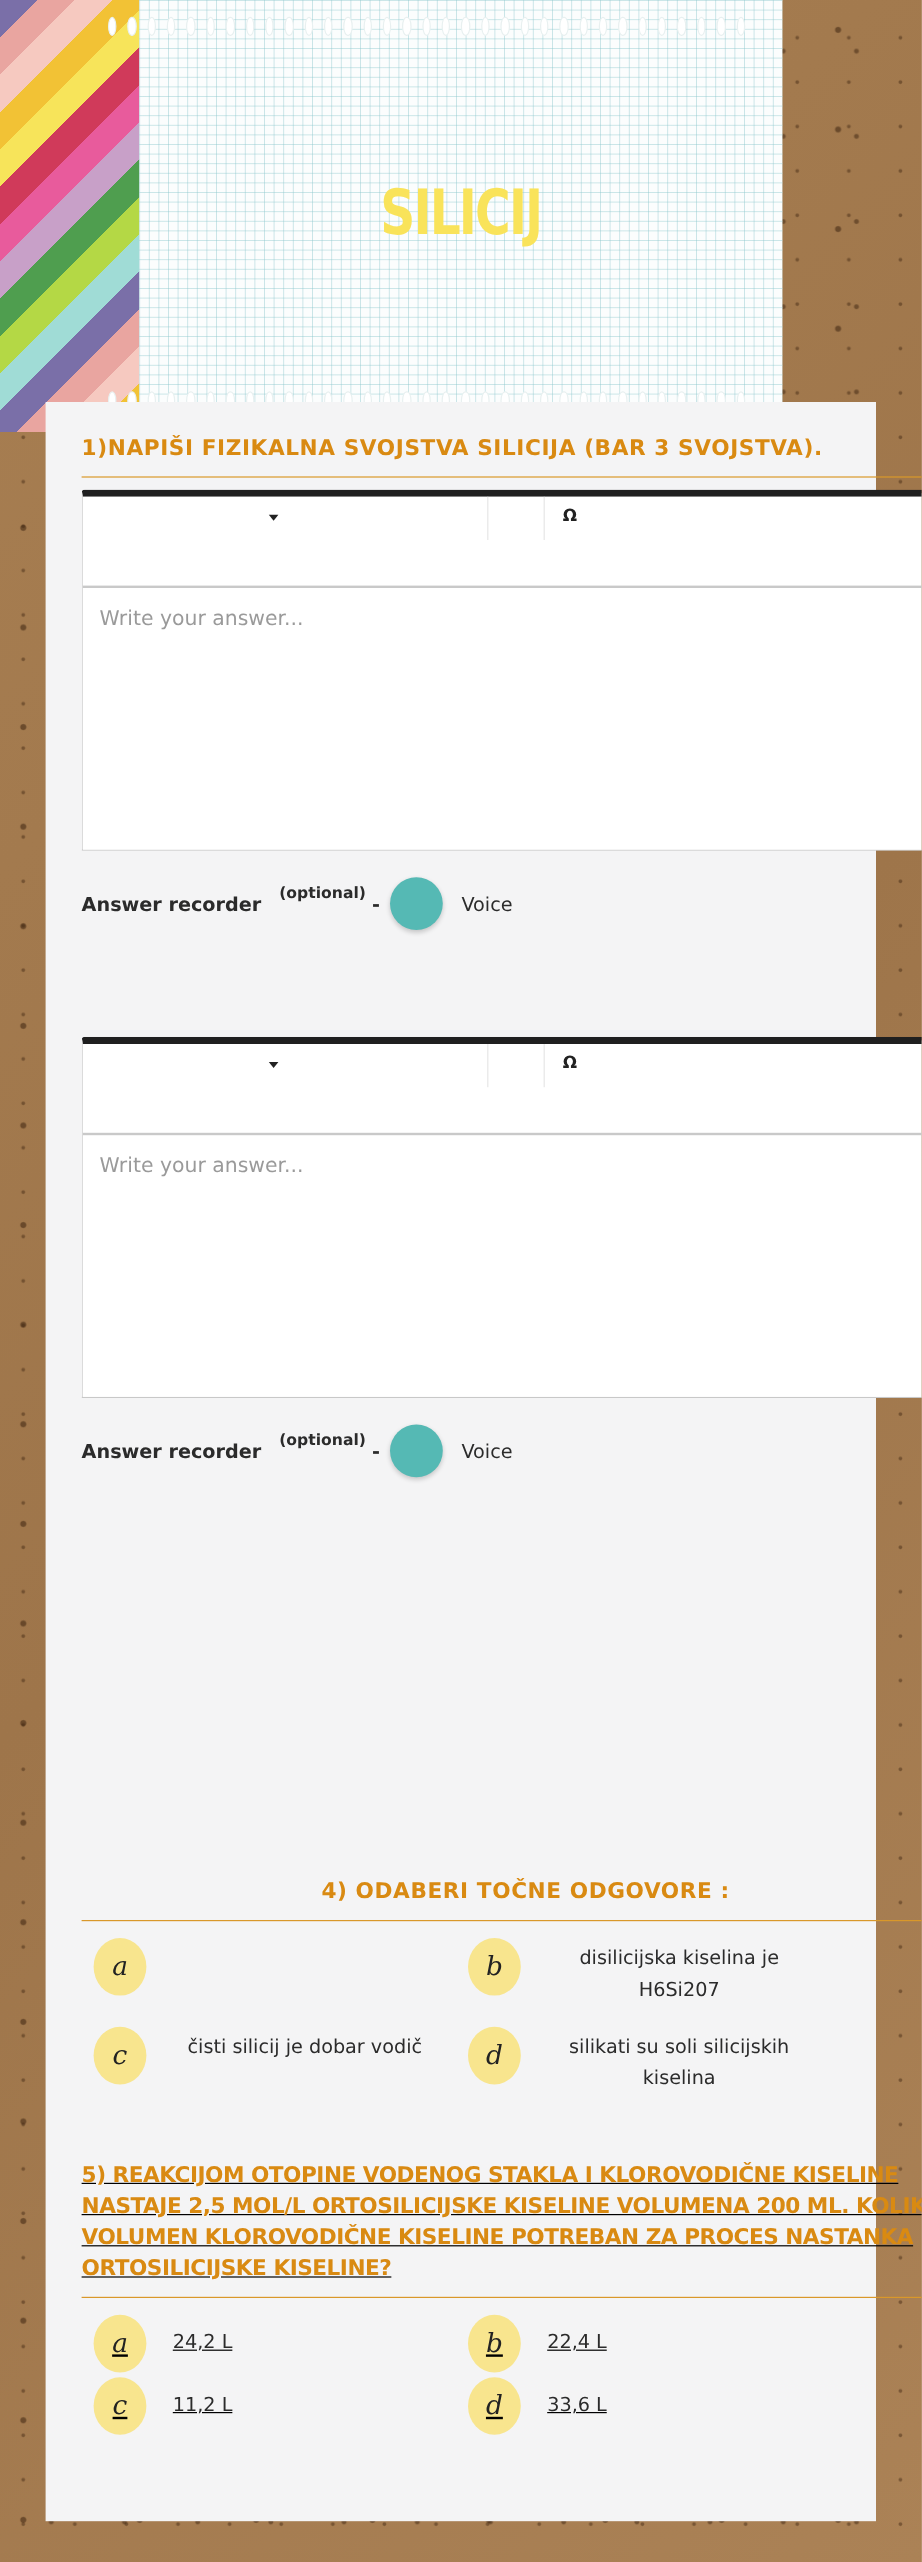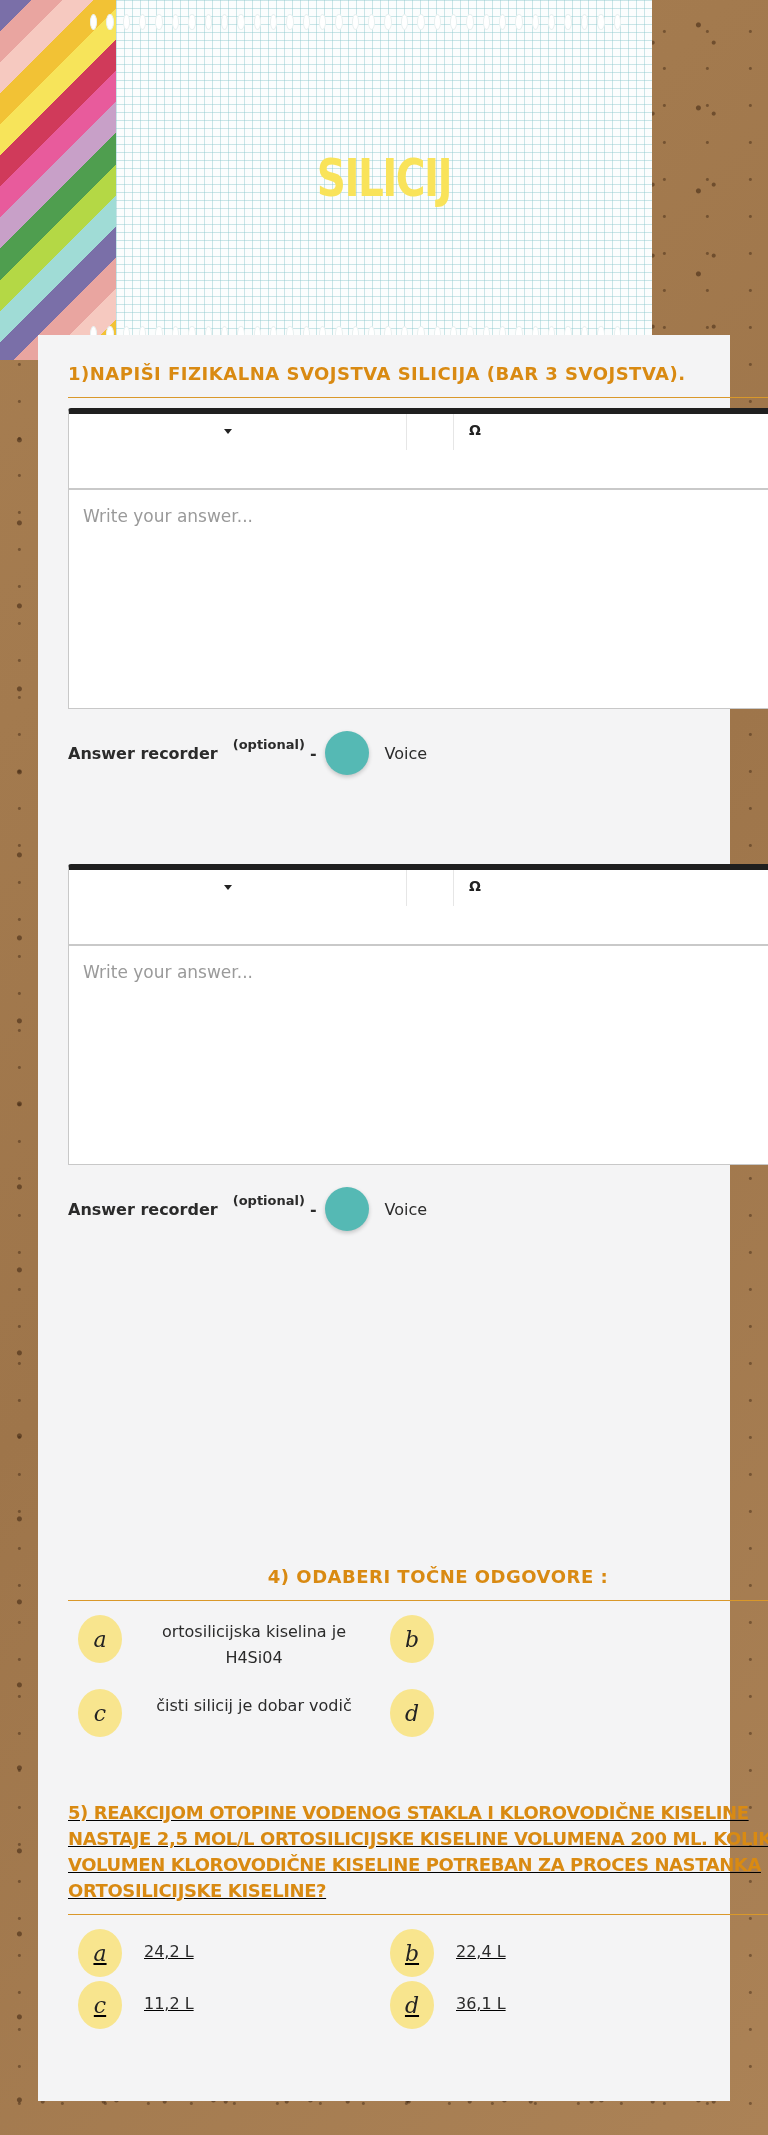--- a/index.html
+++ b/index.html
@@ -277,31 +277,32 @@
       <span class="voice">Voice</span>
     </div>
   </div>
 
 
   <div class="section" style="top:1229px;text-align:center;">
     <div class="q-title">4) Odaberi točne odgovore :</div>
     <div class="options">
       <div class="opt">
         <span class="bubble">a</span>
-        <span class="text">ortosilicijska kiselina je H4Si04</span>
       </div>
       <div class="opt">
         <span class="bubble">b</span>
+        <span class="text">disilicijska kiselina je H6Si207</span>
       </div>
       <div class="opt">
         <span class="bubble">c</span>
         <span class="text">čisti silicij je dobar vodič</span>
       </div>
       <div class="opt">
         <span class="bubble">d</span>
+        <span class="text">silikati su soli silicijskih kiselina</span>
       </div>
     </div>
   </div>
 
   <div class="section" style="top:1465px;text-decoration:underline;">
     <div class="q-title condensed">5) Reakcijom otopine vodenog stakla i klorovodične kiseline nastaje 2,5 mol/L ortosilicijske kiseline volumena 200 mL.        Koliki volumen klorovodične kiseline potreban za proces nastanka ortosilicijske kiseline?</div>
     <div class="options compact">
       <div class="opt">
         <span class="bubble">a</span>
         <span class="text">24,2 L</span>
@@ -309,18 +310,18 @@
       <div class="opt">
         <span class="bubble">b</span>
         <span class="text">22,4 L</span>
       </div>
       <div class="opt">
         <span class="bubble">c</span>
         <span class="text">11,2 L</span>
       </div>
       <div class="opt">
         <span class="bubble">d</span>
-        <span class="text">36,1 L</span>
+        <span class="text">33,6 L</span>
       </div>
     </div>
   </div>
 
 </div>
 
 </body></html>

